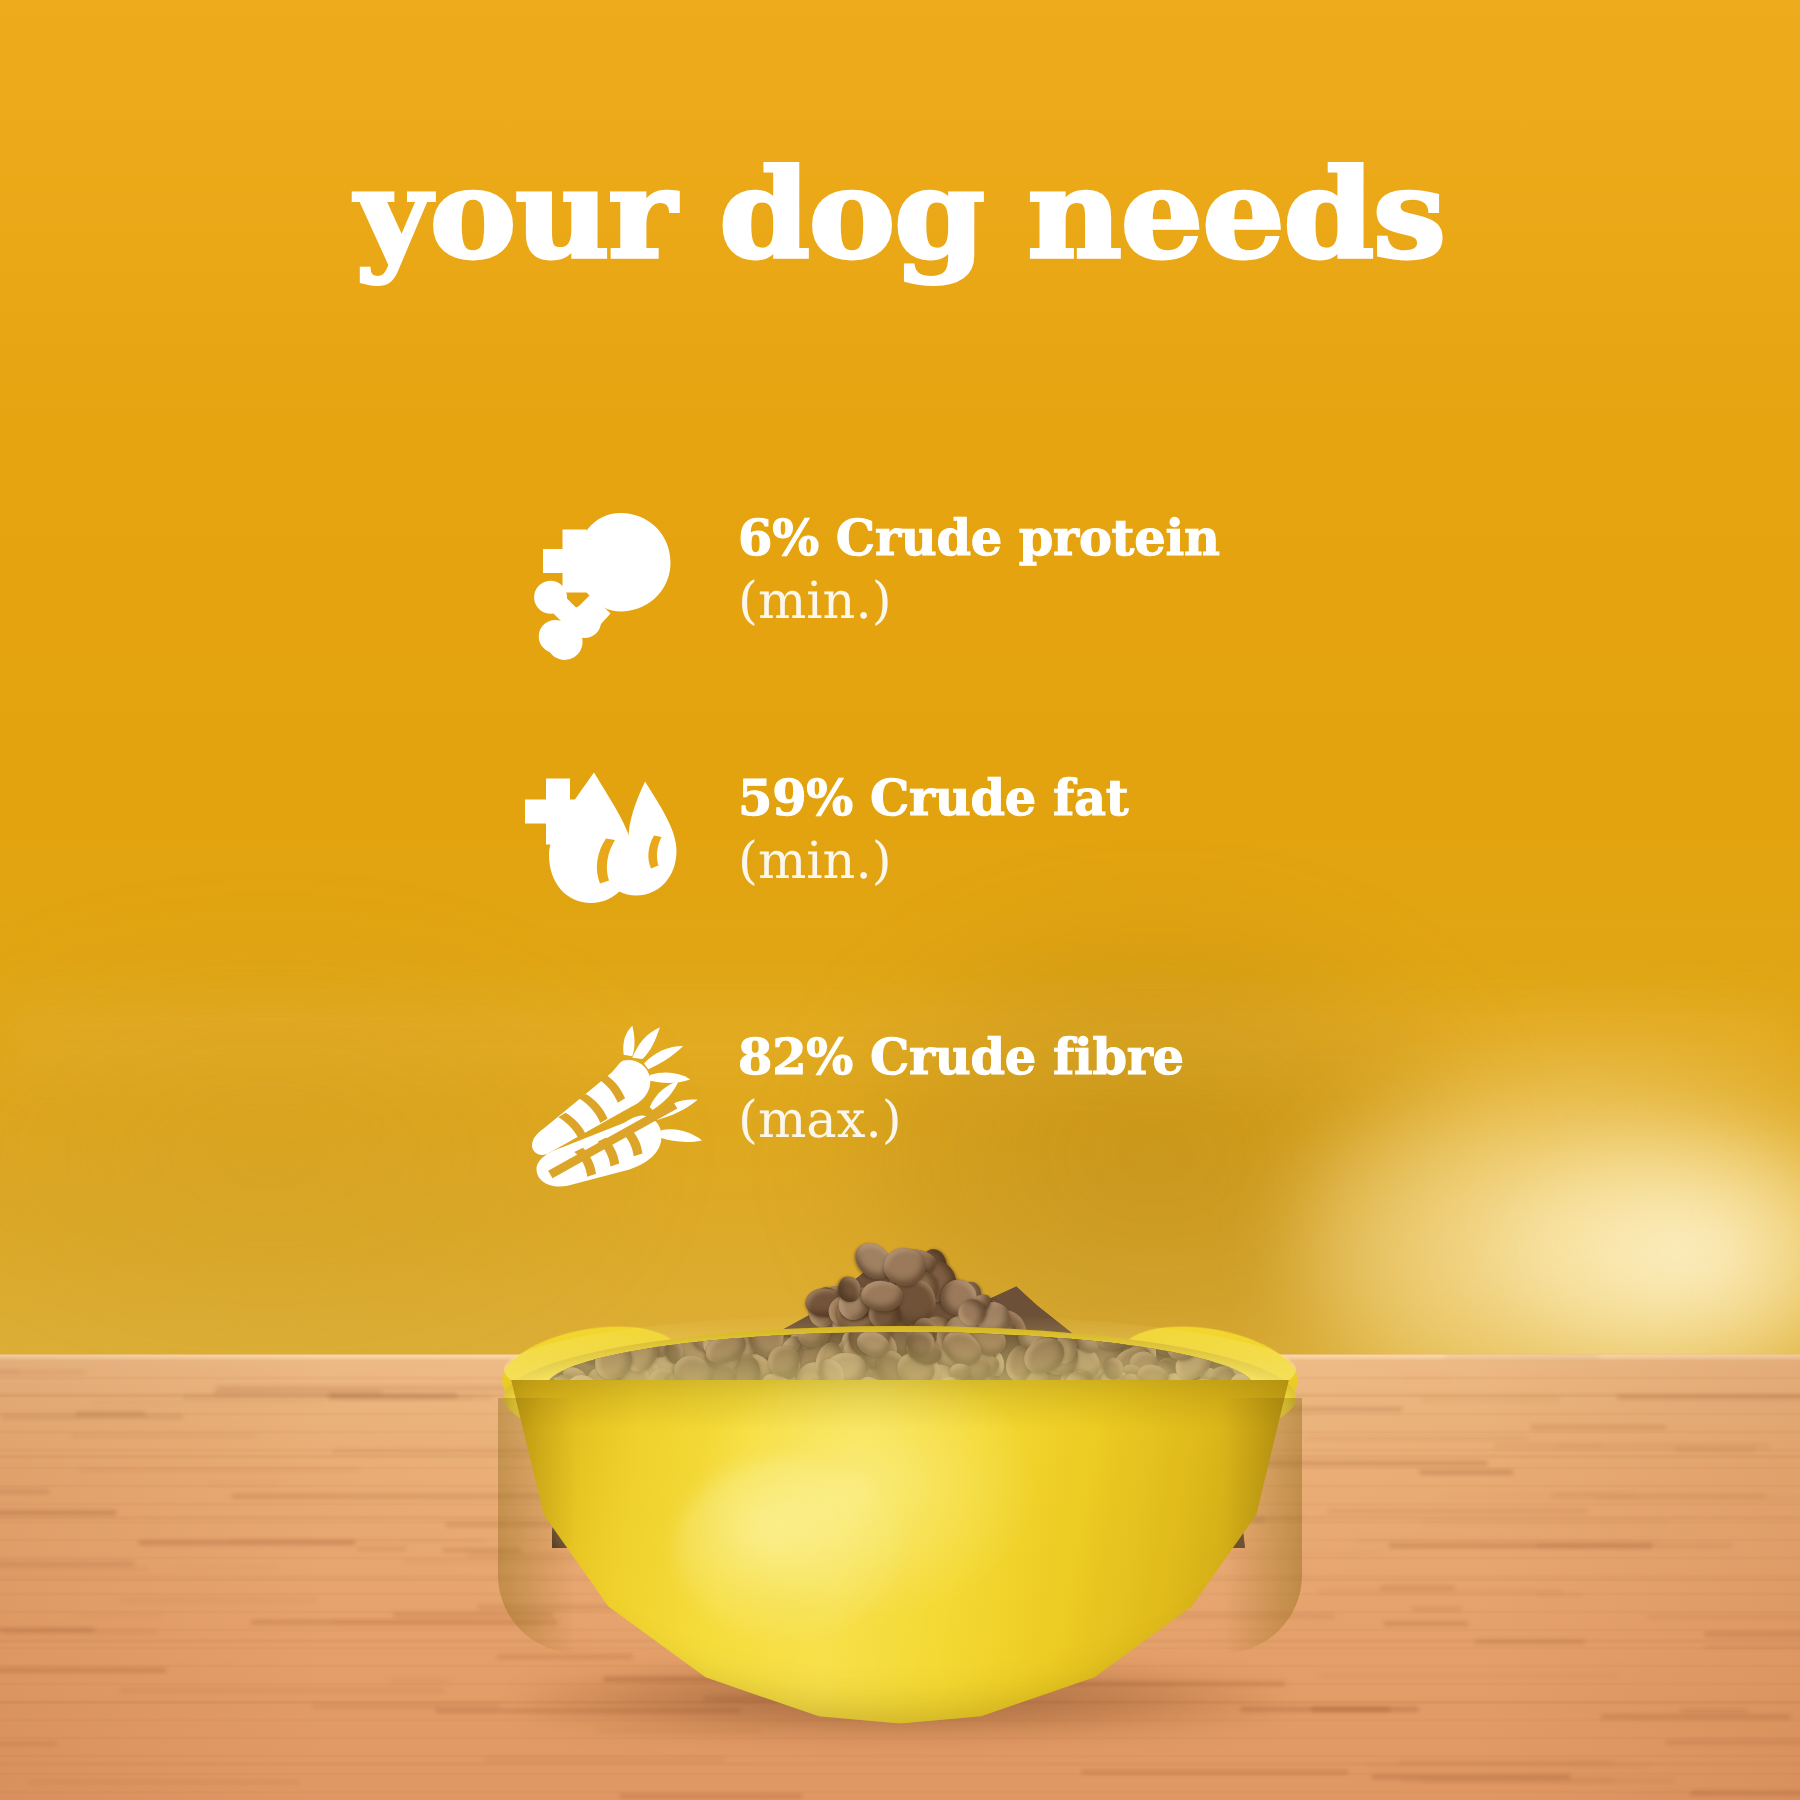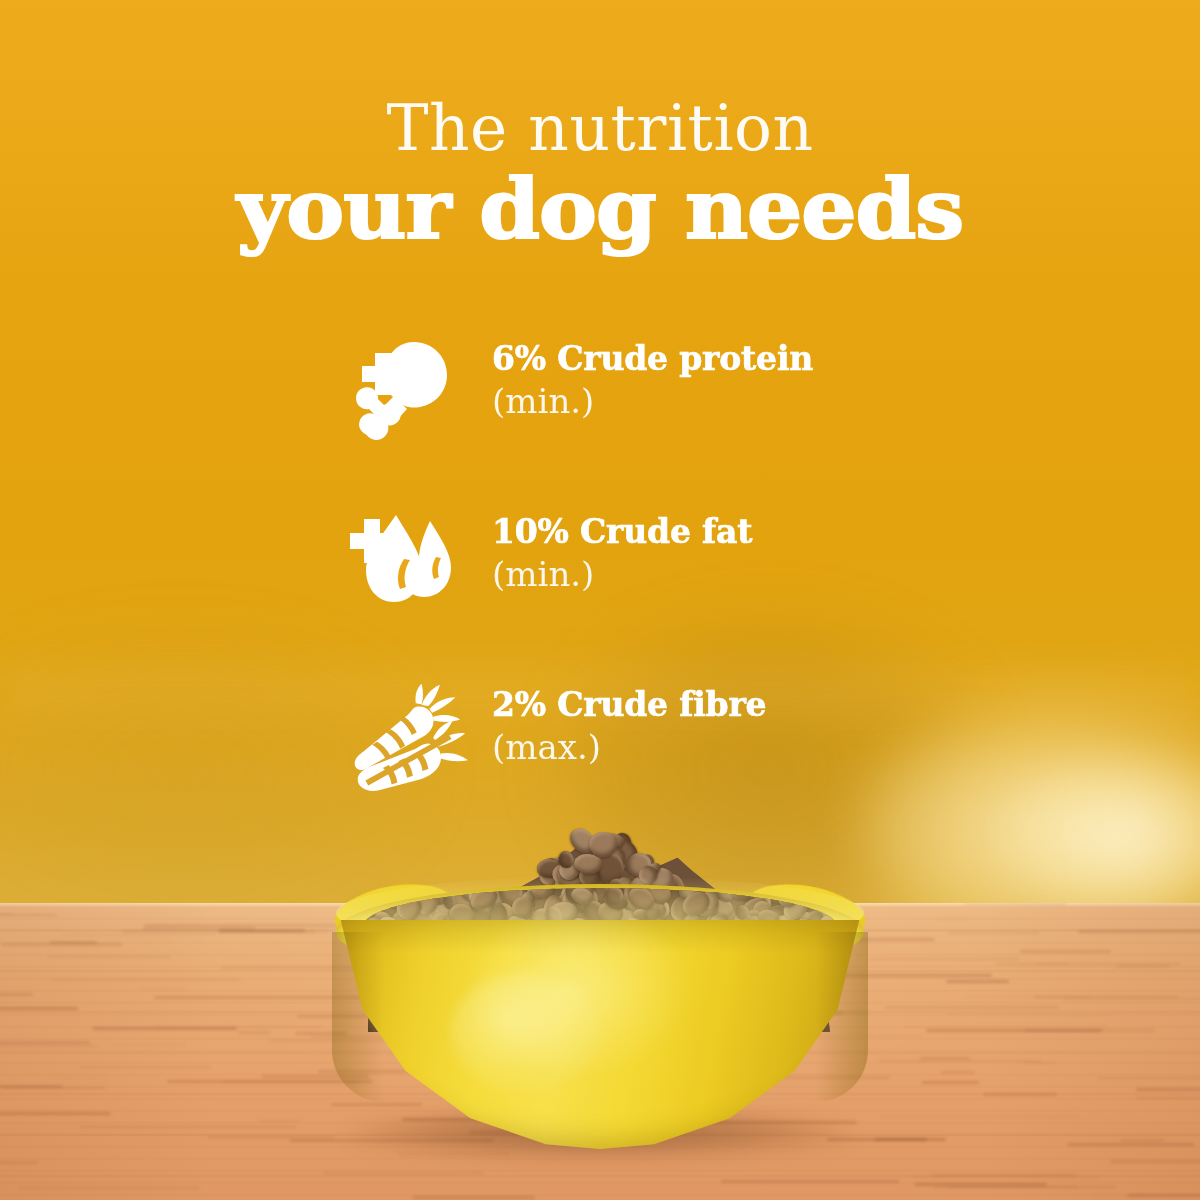--- a/index.html
+++ b/index.html
@@ -414,21 +414,20 @@
 <div class="stage">
 
   <div class="bg-base"></div>
   <div class="bg-blob-dark"></div>
   <div class="bg-blob-dark2"></div>
   <div class="bg-band"></div>
   <div class="bg-blob-light"></div>
   <div class="bg-blob-light2"></div>
 
   <div class="headline">
-    <span class="headline-thin">The nutrition</span>
     <span class="headline-bold">your dog needs</span>
   </div>
 
   <div class="facts">
 
     <div class="fact-row">
       <div class="fact-icon">
         <svg width="108" height="108" viewBox="0 0 108 108" aria-hidden="true">
           <g fill="#ffffff">
 
@@ -483,21 +482,21 @@
 
             <path d="M56 50 c-6 9 -8 20 -4 30 l6 -2 c-3 -9 -1 -19 4 -27 z" fill="#e9a81a"></path>
 
             <path d="M16 10 h16 v14 h14 v16 h-14 v14 h-16 v-14 h-14 v-16 h14 z"></path>
 
             <path d="M34 8 h-2 v56 h2 z" fill="#e9a81a" opacity="0"></path>
           </g>
         </svg>
       </div>
       <div class="fact-text">
-        <span class="fact-main">10% Crude fat</span>
+        <span class="fact-main">59% Crude fat</span>
         <span class="fact-sub">(min.)</span>
       </div>
     </div>
 
     <div class="fact-row">
       <div class="fact-icon">
         <svg width="124" height="112" viewBox="0 0 124 112" aria-hidden="true">
           <g fill="#ffffff">
 
             <path d="M70 24
@@ -537,21 +536,21 @@
               <path d="M74 70 c5 5 8 11 9 18 l-6 2 c-1 -7 -4 -13 -9 -17 z"></path>
               <path d="M58 77 c5 5 8 11 9 18 l-6 2 c-1 -7 -4 -13 -9 -17 z"></path>
               <path d="M42 84 c5 5 8 11 9 18 l-6 2 c-1 -7 -4 -13 -9 -17 z"></path>
             </g>
 
             <path d="M104 52 L18 100 l3 5 L107 57 z" fill="#dca529"></path>
           </g>
         </svg>
       </div>
       <div class="fact-text">
-        <span class="fact-main">2% Crude fibre</span>
+        <span class="fact-main">82% Crude fibre</span>
         <span class="fact-sub">(max.)</span>
       </div>
     </div>
 
   </div>
 
   <div class="table">
     <div class="table-grain"></div>
     <div class="table-edge-hi"></div>
     <div id="streaks">

